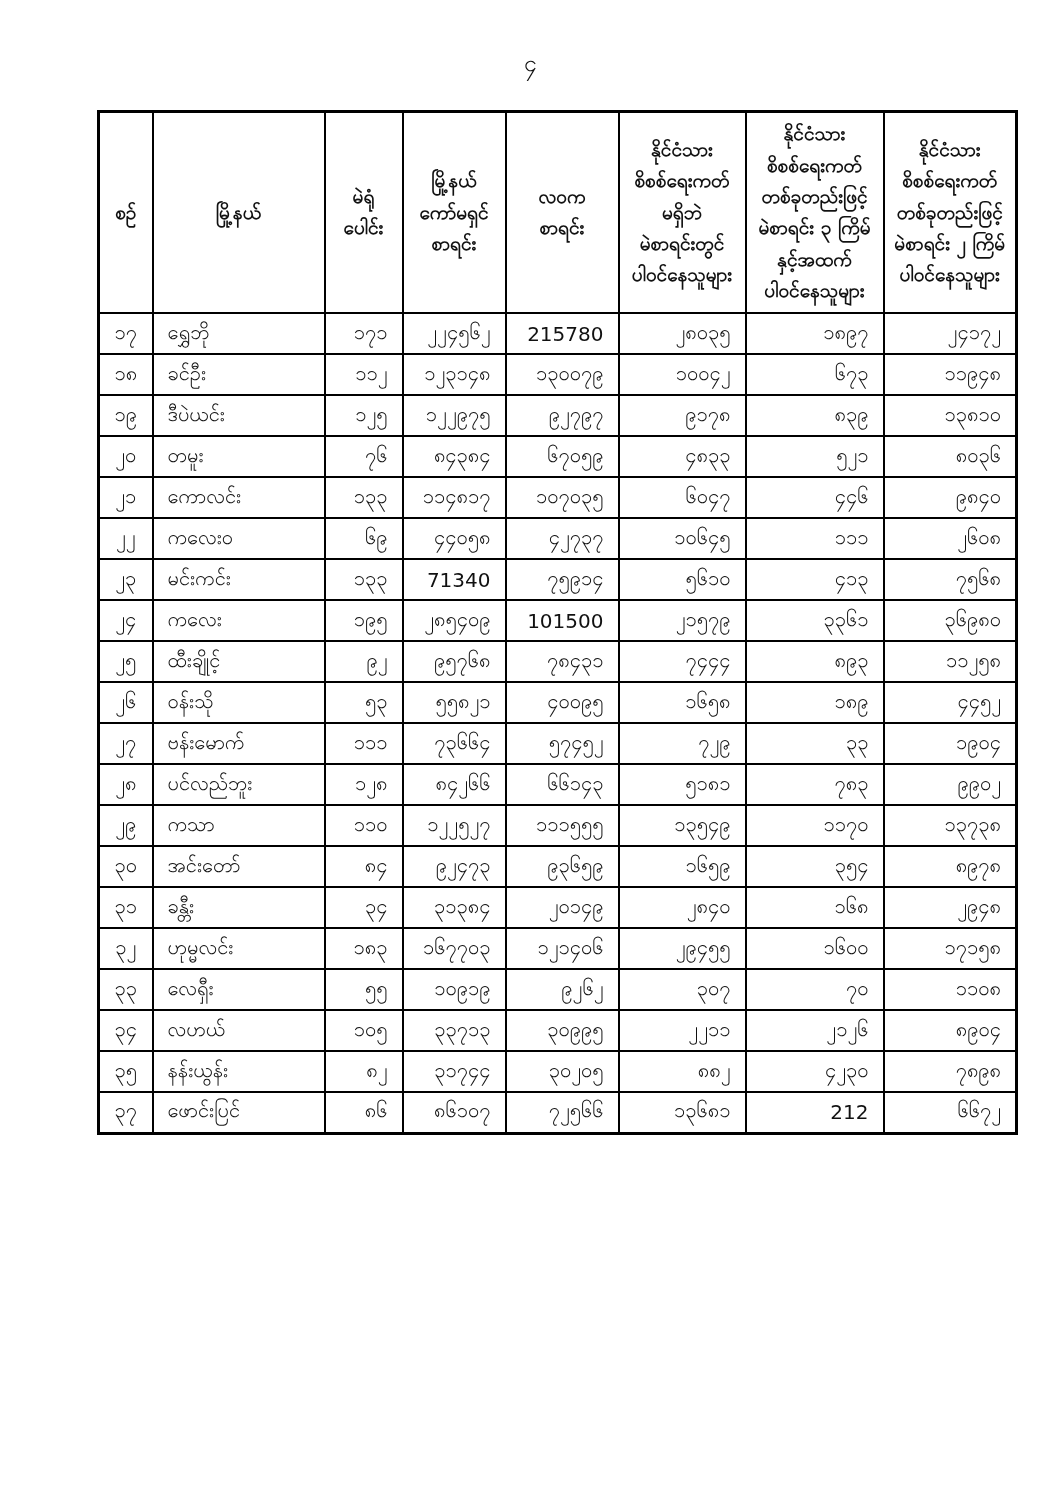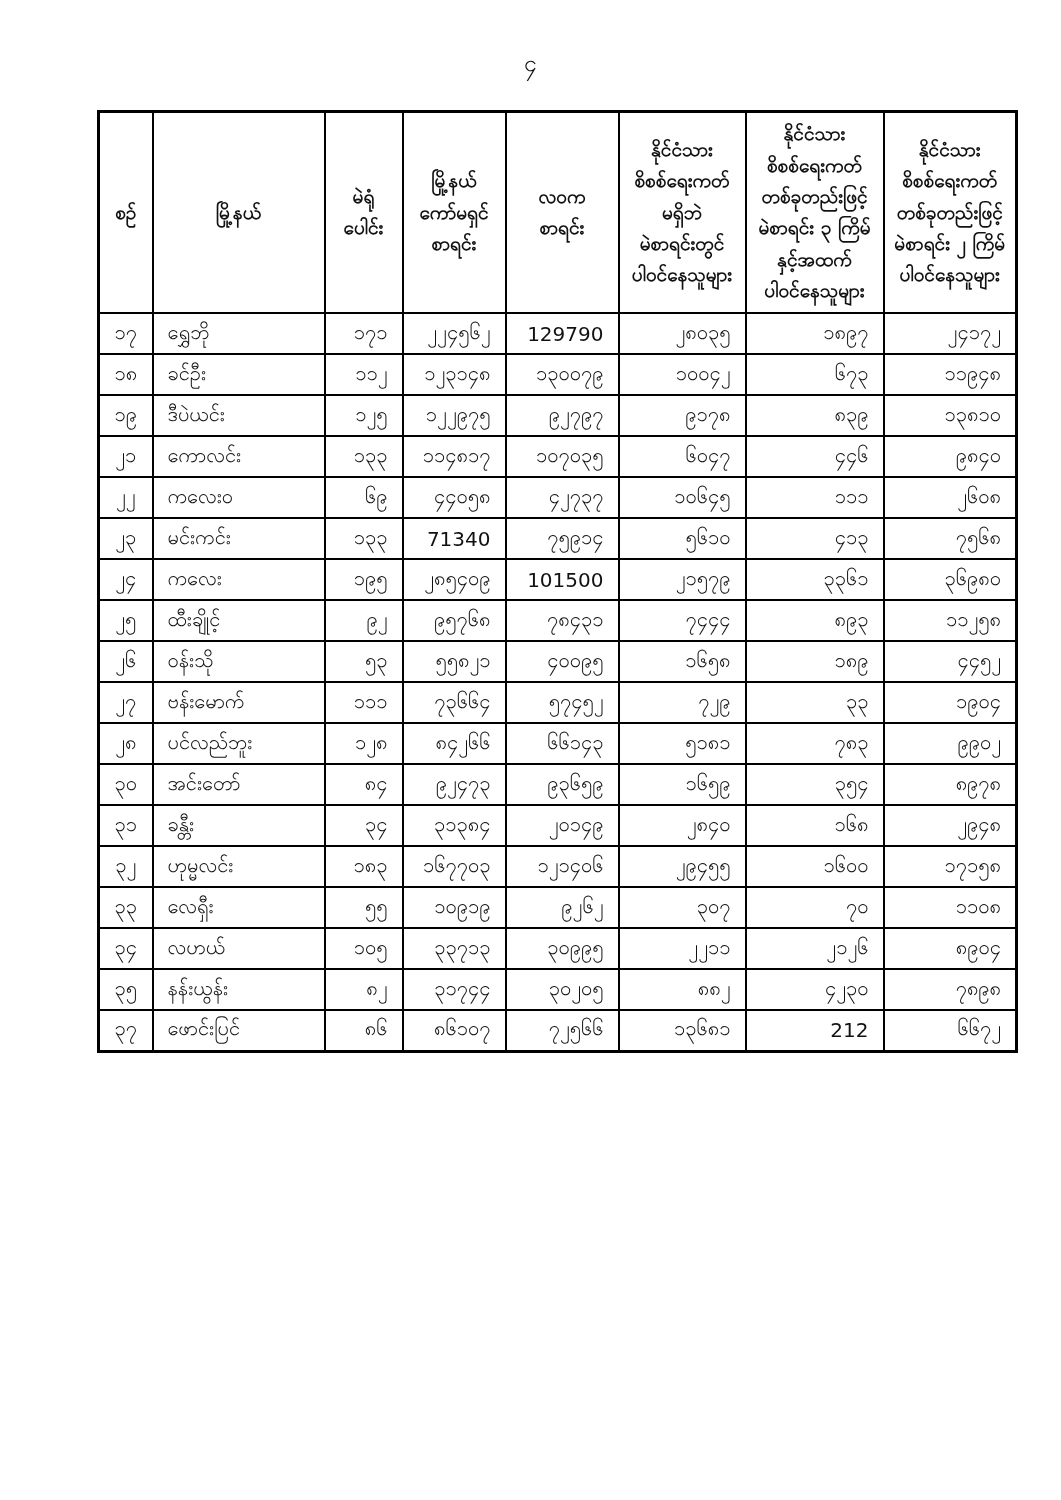--- a/index.html
+++ b/index.html
@@ -107,21 +107,21 @@
 မဲစာရင်း ၂ ကြိမ်
 ပါဝင်နေသူများ</th>
         </tr>
     </thead>
     <tbody>
         <tr>
           <td class="c-serial">၁၇</td>
           <td class="c-township">ရွှေဘို</td>
           <td class="c-num">၁၇၁</td>
           <td class="c-num">၂၂၄၅၆၂</td>
-          <td class="c-num">129790</td>
+          <td class="c-num">215780</td>
           <td class="c-num">၂၈၀၃၅</td>
           <td class="c-num">၁၈၉၇</td>
           <td class="c-num">၂၄၁၇၂</td>
         </tr>
         <tr>
           <td class="c-serial">၁၈</td>
           <td class="c-township">ခင်ဦး</td>
           <td class="c-num">၁၁၂</td>
           <td class="c-num">၁၂၃၁၄၈</td>
           <td class="c-num">၁၃၀၀၇၉</td>
@@ -133,20 +133,30 @@
           <td class="c-serial">၁၉</td>
           <td class="c-township">ဒီပဲယင်း</td>
           <td class="c-num">၁၂၅</td>
           <td class="c-num">၁၂၂၉၇၅</td>
           <td class="c-num">၉၂၇၉၇</td>
           <td class="c-num">၉၁၇၈</td>
           <td class="c-num">၈၃၉</td>
           <td class="c-num">၁၃၈၁၀</td>
         </tr>
         <tr>
+          <td class="c-serial">၂၀</td>
+          <td class="c-township">တမူး</td>
+          <td class="c-num">၇၆</td>
+          <td class="c-num">၈၄၃၈၄</td>
+          <td class="c-num">၆၇၀၅၉</td>
+          <td class="c-num">၄၈၃၃</td>
+          <td class="c-num">၅၂၁</td>
+          <td class="c-num">၈၀၃၆</td>
+        </tr>
+        <tr>
           <td class="c-serial">၂၁</td>
           <td class="c-township">ကောလင်း</td>
           <td class="c-num">၁၃၃</td>
           <td class="c-num">၁၁၄၈၁၇</td>
           <td class="c-num">၁၀၇၀၃၅</td>
           <td class="c-num">၆၀၄၇</td>
           <td class="c-num">၄၄၆</td>
           <td class="c-num">၉၈၄၀</td>
         </tr>
         <tr>
@@ -213,20 +223,30 @@
           <td class="c-serial">၂၈</td>
           <td class="c-township">ပင်လည်ဘူး</td>
           <td class="c-num">၁၂၈</td>
           <td class="c-num">၈၄၂၆၆</td>
           <td class="c-num">၆၆၁၄၃</td>
           <td class="c-num">၅၁၈၁</td>
           <td class="c-num">၇၈၃</td>
           <td class="c-num">၉၉၀၂</td>
         </tr>
         <tr>
+          <td class="c-serial">၂၉</td>
+          <td class="c-township">ကသာ</td>
+          <td class="c-num">၁၁၀</td>
+          <td class="c-num">၁၂၂၅၂၇</td>
+          <td class="c-num">၁၁၁၅၅၅</td>
+          <td class="c-num">၁၃၅၄၉</td>
+          <td class="c-num">၁၁၇၀</td>
+          <td class="c-num">၁၃၇၃၈</td>
+        </tr>
+        <tr>
           <td class="c-serial">၃၀</td>
           <td class="c-township">အင်းတော်</td>
           <td class="c-num">၈၄</td>
           <td class="c-num">၉၂၄၇၃</td>
           <td class="c-num">၉၃၆၅၉</td>
           <td class="c-num">၁၆၅၉</td>
           <td class="c-num">၃၅၄</td>
           <td class="c-num">၈၉၇၈</td>
         </tr>
         <tr>

